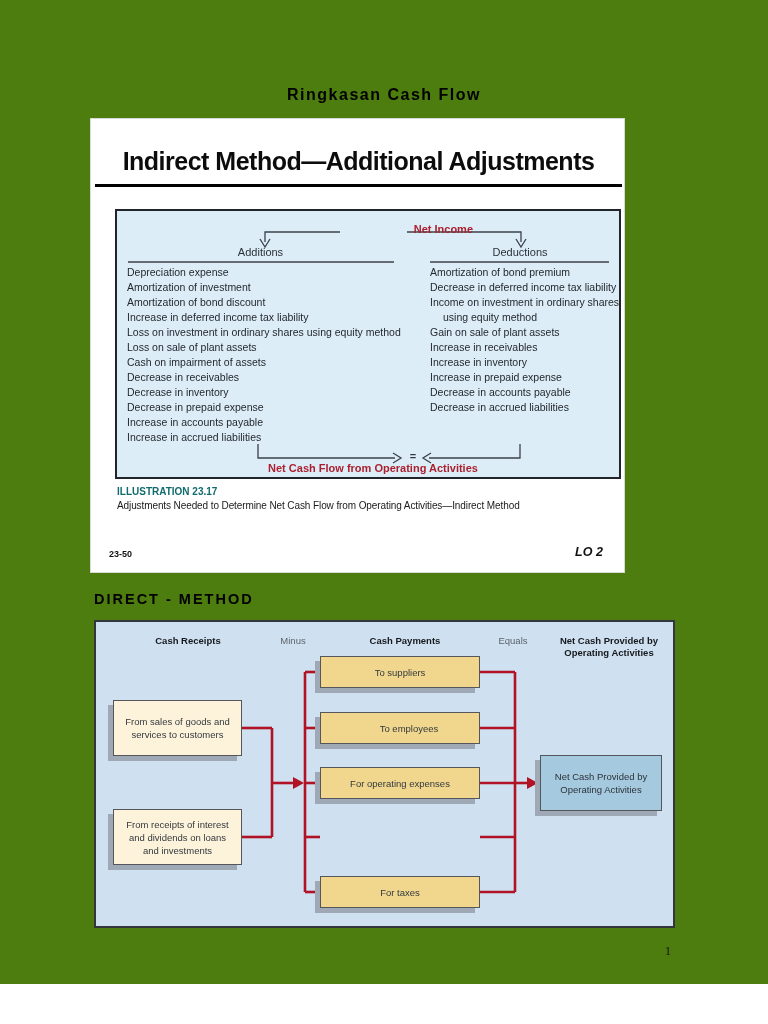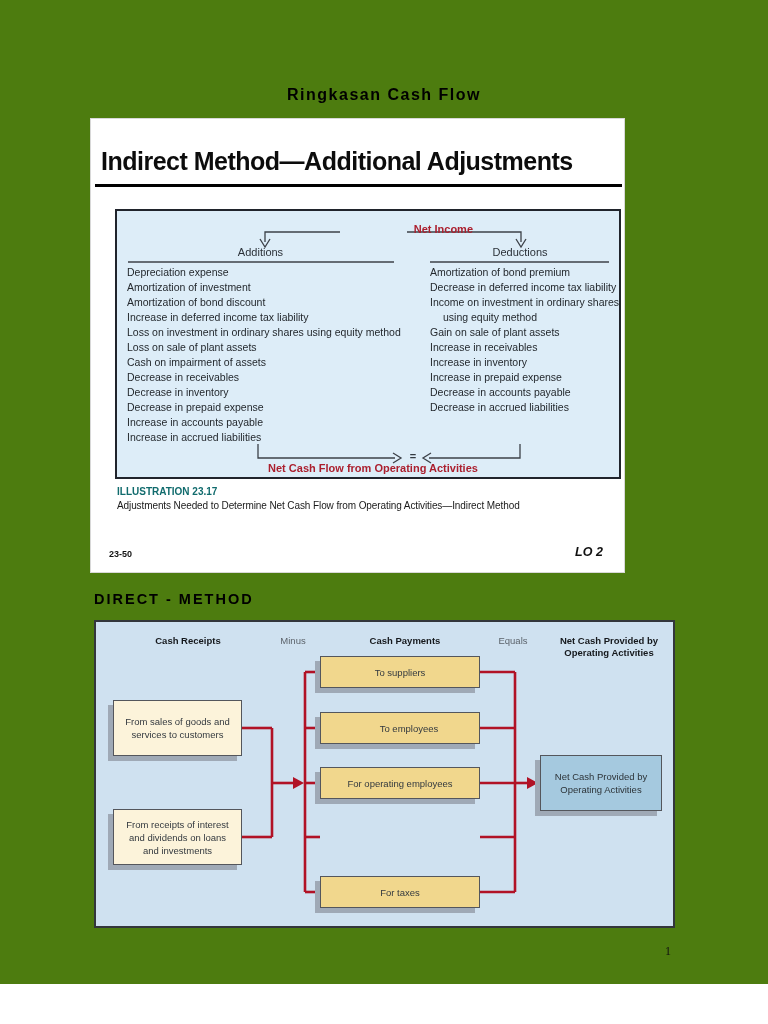--- a/index.html
+++ b/index.html
@@ -16,21 +16,21 @@
   *{margin:0;padding:0;box-sizing:border-box;}
   html,body{width:768px;height:1024px;background:#ffffff;font-family:"Liberation Sans",sans-serif;}
   .page{position:relative;width:768px;height:984px;background:#4d7c0f;overflow:hidden;}
 
   .doc-title{position:absolute;left:0;top:86px;width:768px;text-align:center;
     font-size:16px;font-weight:bold;letter-spacing:1.5px;color:#000;}
 
   
   .slide{position:absolute;left:90px;top:118px;width:535px;height:455px;
     background:#fff;border:1px solid #d8d8d8;}
-  .slide-title{position:absolute;left:10px;top:28px;width:515px;
+  .slide-title{position:absolute;left:10px;top:28px;width:515px;text-align:center;
     font-size:25px;font-weight:bold;letter-spacing:-0.5px;color:#0c0c0c;}
   .slide-rule{position:absolute;left:4px;top:65px;width:527px;height:3px;background:#000;}
 
   .ind-panel{position:absolute;left:24px;top:90px;width:506px;height:270px;
     background:var(--ind-bg);border:2px solid #20242c;}
   .ind-svg{position:absolute;left:0;top:0;}
   .net-income{position:absolute;left:156px;top:12px;width:200px;text-align:right;
     font-size:11px;font-weight:bold;color:var(--accent-red);}
   .col-head{position:absolute;top:35px;text-align:center;font-size:11px;color:#2b3138;}
   .add-head{left:10px;width:267px;}
@@ -188,20 +188,20 @@
     <div class="dhead g h-minus">Minus</div>
     <div class="dhead b h-payments">Cash Payments</div>
     <div class="dhead g h-equals">Equals</div>
     <div class="dhead b h-netcash">Net Cash Provided by Operating Activities</div>
 
     <div class="dbox cbox c1">From sales of goods and services to customers</div>
     <div class="dbox cbox c2">From receipts of interest and dividends on loans and investments</div>
 
     <div class="dbox ybox y1">To suppliers</div>
     <div class="dbox ybox y2">To employees</div>
-    <div class="dbox ybox y3">For operating employees</div>
+    <div class="dbox ybox y3">For operating expenses</div>
     <div class="dbox ybox y5">For taxes</div>
 
     <div class="dbox bbox b1">Net Cash Provided by Operating Activities</div>
   </div>
 
   <div class="pg-num">1</div>
 </div>
 
 </body></html>

